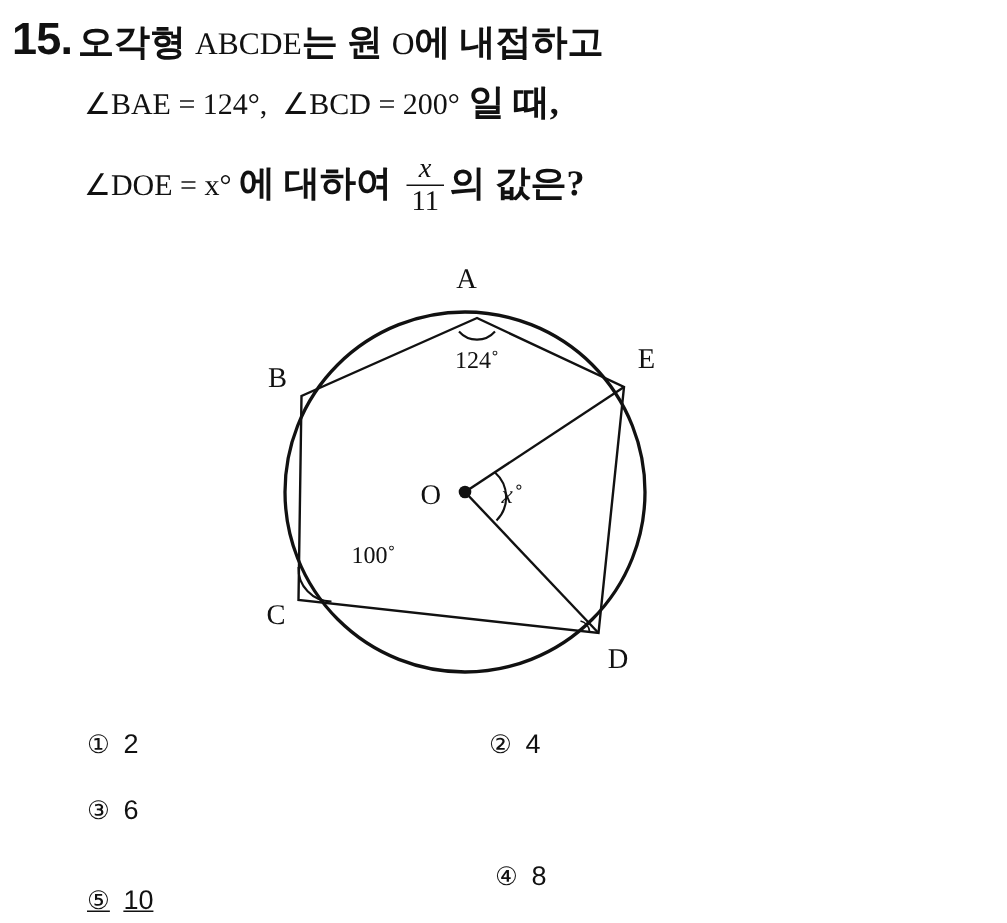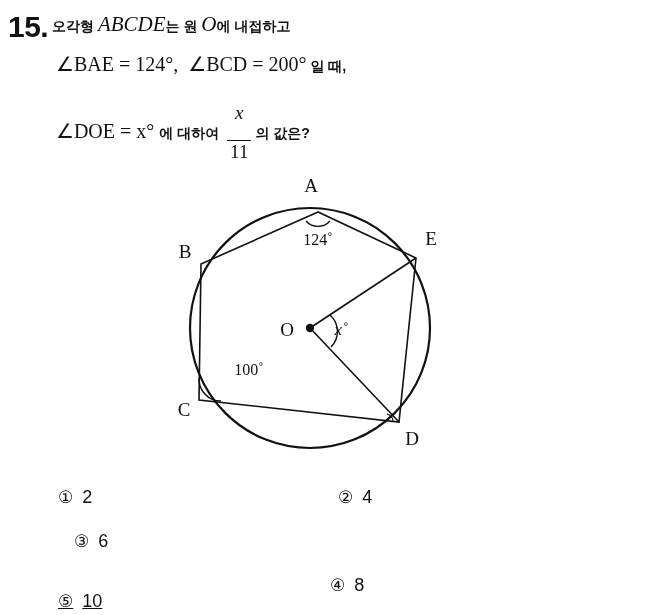--- a/index.html
+++ b/index.html
@@ -47,27 +47,26 @@
     white-space: nowrap;
   }
   .line3 {
     position: absolute;
     left: 56px;
     top: 104px;
     font-size: 20px;
     white-space: nowrap;
   }
   .kor {
-    font-family: Liberation Sans, sans-serif;
+    font-family: Liberation Serif, serif;
     font-weight: bold;
-    font-size: 14px;
+    font-size: 24px;
   }
   .mathi {
     font-family: "Liberation Serif", serif;
-    font-style: italic;
     font-size: 21px;
   }
   .mathr {
     font-family: "Liberation Serif", serif;
     font-size: 20px;
     text-align: center;
   }
   .frac {
     display: inline-block;
     vertical-align: middle;
@@ -82,21 +81,20 @@
     font-size: 19px;
     line-height: 1.05;
     padding: 0 3px;
   }
   .frac .den {
     display: block;
     font-size: 19px;
     line-height: 1.15;
     border-top: 1.3px solid #111;
     padding: 0 3px;
-    margin-top: 17px;
   }
 
   
   #figure {
     position: absolute;
     left: 0;
     top: 160px;
     width: 671px;
     height: 310px;
   }
@@ -120,22 +118,22 @@
   .choice .marker {
     font-family: "DejaVu Sans", sans-serif;
     font-size: 17px;
     margin-right: 9px;
   }
   .choice .val {
     font-family: "Liberation Sans", sans-serif;
     font-size: 18px;
   }
   .c1 { left: 58px;  top: 8px; text-align: center;  }
-  .c2 { left: 338px; top: 8px;  }
-  .c3 { left: 58px;  top: 52px; margin-left: 16px; }
+  .c2 { left: 326px; top: 8px;  }
+  .c3 { left: 58px;  top: 52px; }
   .c4 { left: 330px; top: 52px; margin-top: 44px; }
   .c5 { left: 58px;  top: 112px; text-decoration: underline; }
 </style>
 </head>
 <body>
 
 <div id="question">
   <span class="qnum">15.</span>
 
   <div class="line1">

